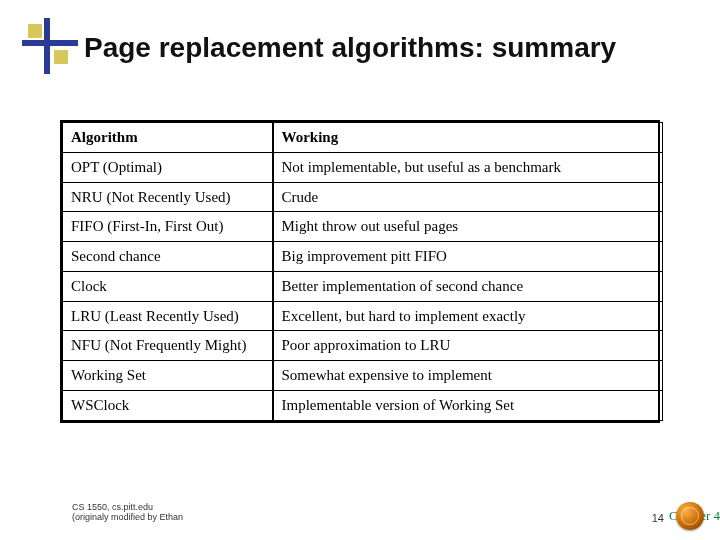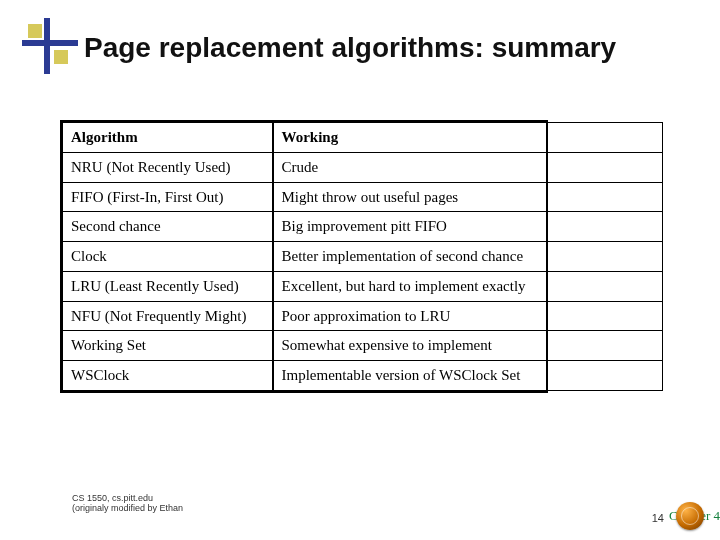--- a/index.html
+++ b/index.html
@@ -49,21 +49,21 @@
     left: 84px;
     font-family: Arial, Helvetica, sans-serif;
     font-size: 28px;
     color: #111;
   }
 
   .table-wrap {
     position: absolute;
     top: 120px;
     left: 60px;
-    width: 488px;
+    width: 600px;
     border: 2px solid #000;
   }
   table {
     border-collapse: collapse;
     width: 100%;
     table-layout: fixed;
   }
   col.col-a { width: 210px; }
   col.col-b { width: 390px; }
   th, td {
@@ -83,21 +83,21 @@
   .footer {
     position: absolute;
     bottom: 6px;
     left: 0;
     width: 720px;
     height: 34px;
   }
   .footer .credit {
     position: absolute;
     left: 72px;
-    bottom: 20px;
+    bottom: 11px;
     font-family: Arial, Helvetica, sans-serif;
     font-size: 9px;
     color: #333;
     line-height: 1.1;
   }
   .footer .chapter {
     position: absolute;
     left: 0;
     right: 0;
     bottom: 10px;
@@ -151,20 +151,24 @@
         <col class="col-b">
       </colgroup>
     <thead>
       <tr>
         <th class="th-left">Algorithm</th>
         <th>Working</th>
       </tr>
     </thead>
     <tbody>
       <tr>
+        <td class="td-left">OPT (Optimal)</td>
+        <td>Not implementable, but useful as a benchmark</td>
+      </tr>
+      <tr>
         <td class="td-left">NRU (Not Recently Used)</td>
         <td>Crude</td>
       </tr>
       <tr>
         <td class="td-left">FIFO (First-In, First Out)</td>
         <td>Might throw out useful pages</td>
       </tr>
       <tr>
         <td class="td-left">Second chance</td>
         <td>Big improvement pitt FIFO</td>
@@ -180,21 +184,21 @@
       <tr>
         <td class="td-left">NFU (Not Frequently Might)</td>
         <td>Poor approximation to LRU</td>
       </tr>
       <tr>
         <td class="td-left">Working Set</td>
         <td>Somewhat expensive to implement</td>
       </tr>
       <tr>
         <td class="td-left">WSClock</td>
-        <td>Implementable version of WSClock Set</td>
+        <td>Implementable version of Working Set</td>
       </tr>
     </tbody>
   </table>
 </div>
 
 <div class="footer">
   <div class="credit">
     <span>CS 1550, cs.pitt.edu</span><br>
     <span>(originaly modified by Ethan</span>
   </div>

